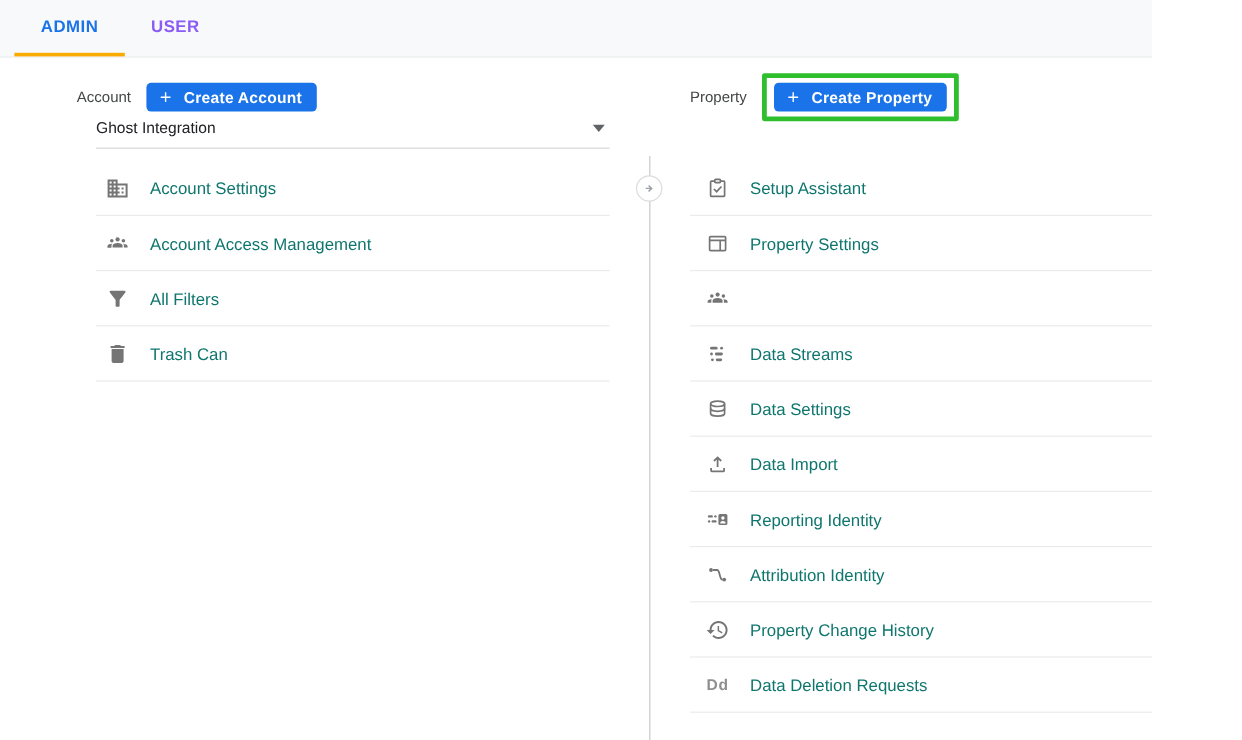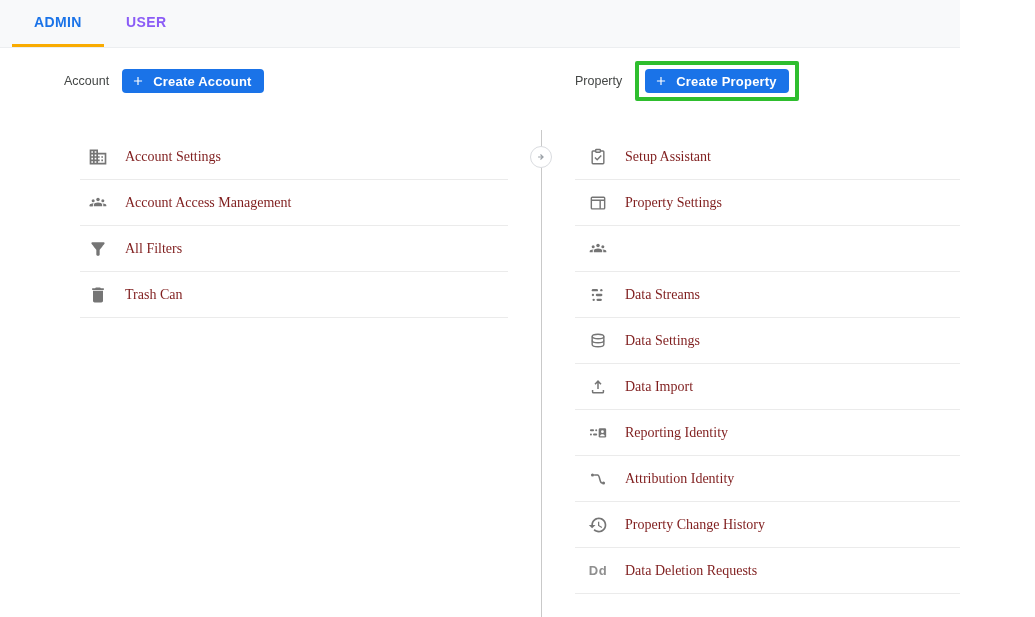--- a/index.html
+++ b/index.html
@@ -36,21 +36,21 @@
   
   .menu{position:absolute;top:134px;}
   .menu.account{left:80px;width:428px;}
   .menu.property{left:575px;width:425px;}
   .menu-item{display:flex;align-items:center;height:46px;border-bottom:1px solid #ebebeb;
              gap:17px;cursor:pointer;box-sizing:border-box;}
   .menu.account .menu-item{padding-left:8px;}
   .menu.property .menu-item{padding-left:13px;}
   .mi-icon{width:20px;height:20px;flex:0 0 20px;display:flex;align-items:center;justify-content:center;}
   .mi-icon svg{display:block;width:20px;height:20px;}
-  .mi-label{font-size:14px;color:#7f1d1d;font-family:Liberation Serif, serif;}
+  .mi-label{font-size:14px;color:#0f766e;}
   .dd-glyph{font-size:13px;font-weight:700;color:#8f8f8f;letter-spacing:.5px;}
 
   
   .vline{position:absolute;left:541px;top:130px;width:1px;height:487px;background:#c9c9c9;}
   .move-btn{position:absolute;left:530px;top:146px;width:22px;height:22px;border-radius:50%;
             background:#fff;border:1px solid #dadce0;display:flex;align-items:center;justify-content:center;
             box-sizing:border-box;cursor:pointer;}
 </style>
 </head>
 <body>
@@ -85,20 +85,24 @@
         <span class="mi-icon" style="width:14px;height:14px;flex-basis:14px;">
           <svg viewBox="0 0 24 24" style="width:14px;height:14px;">
               <path d="M11 5h2v6h6v2h-6v6h-2v-6H5v-2h6z" fill="#ffffff"></path>
             </svg>
         </span>
         <span>Create Property</span>
       </button>
     </span>
   </div>
 
+  <div class="selector account">
+    <span class="selector-value">Ghost Integration</span>
+    <span class="caret"></span>
+  </div>
 
 
   <div class="menu account">
 
     <div class="menu-item">
       <span class="mi-icon">
         <svg viewBox="0 0 24 24">
             <path fill="#757575" d="M12 7V3H2v18h20V7H12zM6 19H4v-2h2v2zm0-4H4v-2h2v2zm0-4H4V9h2v2zm0-4H4V5h2v2zm4 12H8v-2h2v2zm0-4H8v-2h2v2zm0-4H8V9h2v2zm0-4H8V5h2v2zm10 12h-8v-2h2v-2h-2v-2h2v-2h-2V9h8v10zm-2-8h-2v2h2v-2zm0 4h-2v2h2v-2z"></path>
           </svg>
       </span>

